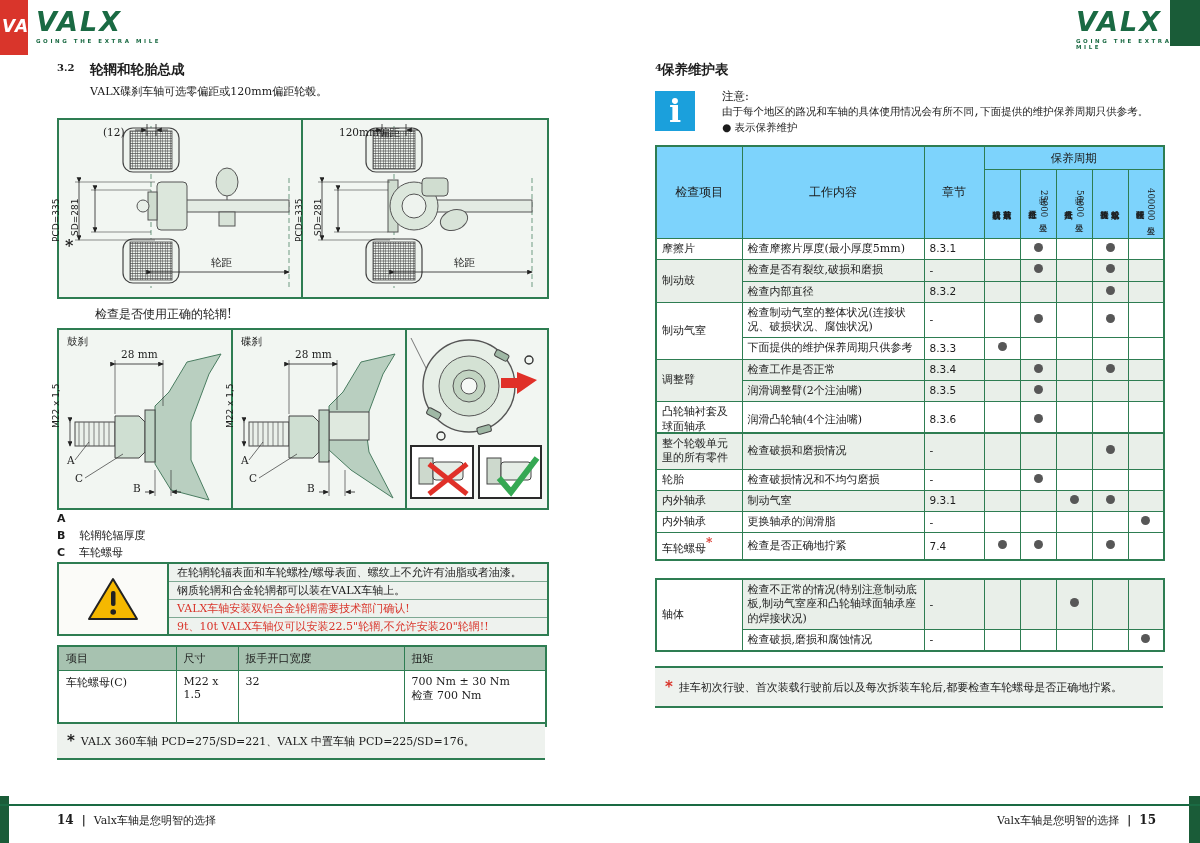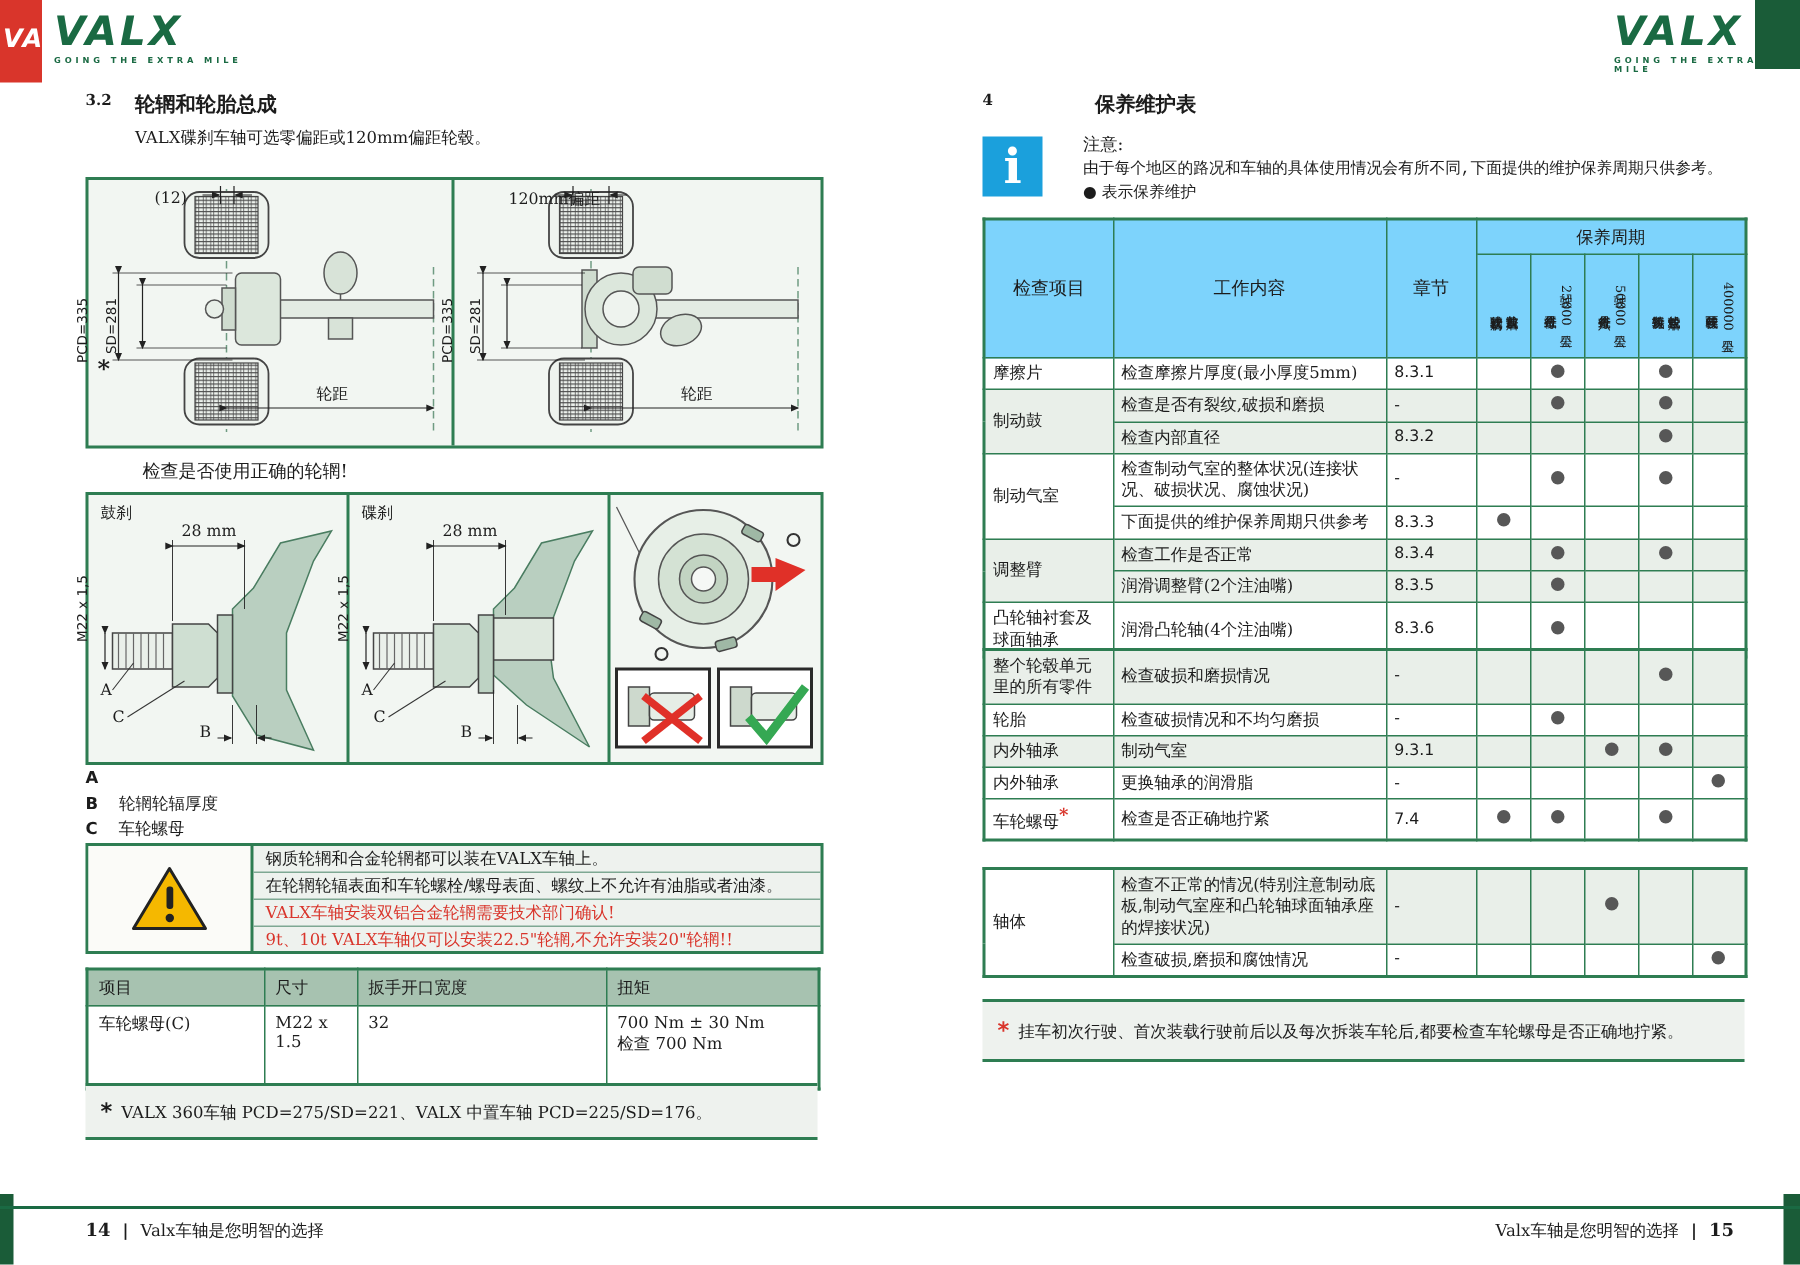--- a/index.html
+++ b/index.html
@@ -281,22 +281,22 @@
 
 <div class="abs warnbox" style="left:57px;top:562px;width:488px;height:70px;">
   <div class="warn-icon-cell">
     <svg width="52" height="46" viewBox="0 0 52 46">
       <polygon points="26,3 50,43 2,43" fill="#f5b800" stroke="#222" stroke-width="2" stroke-linejoin="round"></polygon>
       <rect x="24" y="15" width="4.5" height="15" rx="2" fill="#222"></rect>
       <circle cx="26.2" cy="36" r="2.8" fill="#222"></circle>
     </svg>
   </div>
   <div class="warn-rows" id="warning-rows">
+      <div class="wrow">在轮辋轮辐表面和车轮螺栓/螺母表面、螺纹上不允许有油脂或者油漆。</div>
       <div class="wrow">钢质轮辋和合金轮辋都可以装在VALX车轴上。</div>
-      <div class="wrow">在轮辋轮辐表面和车轮螺栓/螺母表面、螺纹上不允许有油脂或者油漆。</div>
       <div class="wrow red">VALX车轴安装双铝合金轮辋需要技术部门确认!</div>
       <div class="wrow red">9t、10t VALX车轴仅可以安装22.5"轮辋,不允许安装20"轮辋!!</div>
     </div>
 </div>
 
 <table class="abs tq" style="left:57px;top:645px;">
   <colgroup>
       <col style="width:118px">
       <col style="width:62px">
       <col style="width:166px">
@@ -331,21 +331,21 @@
 <div class="abs pfoot" style="left:57px;top:813px;">
   <b>14</b><span class="sep">|</span><span>Valx车轴是您明智的选择</span>
 </div>
 
 <div class="abs logo" style="left:1076px;top:8px;">
   <div class="word">VALX</div>
   <div class="tag">GOING THE EXTRA MILE</div>
 </div>
 
 <div class="abs sec-num" style="left:655px;top:62px;">4</div>
-<div class="abs sec-title" style="left:730px;top:61px;">保养维护表</div>
+<div class="abs sec-title" style="left:661px;top:61px;">保养维护表</div>
 
 <div class="abs info-icon" style="left:655px;top:91px;">i</div>
 <div class="abs notice-title" style="left:722px;top:89px;">注意:</div>
 <div class="abs notice-body" style="left:722px;top:105px;font-family:Liberation Mono, monospace;">由于每个地区的路况和车轴的具体使用情况会有所不同,下面提供的维护保养周期只供参考。</div>
 <div class="abs notice-bullet" style="left:722px;top:121px;">● 表示保养维护</div>
 
 <table class="abs mnt" style="left:655px;top:145px;">
   <colgroup>
       <col style="width:86px">
       <col style="width:182px">

